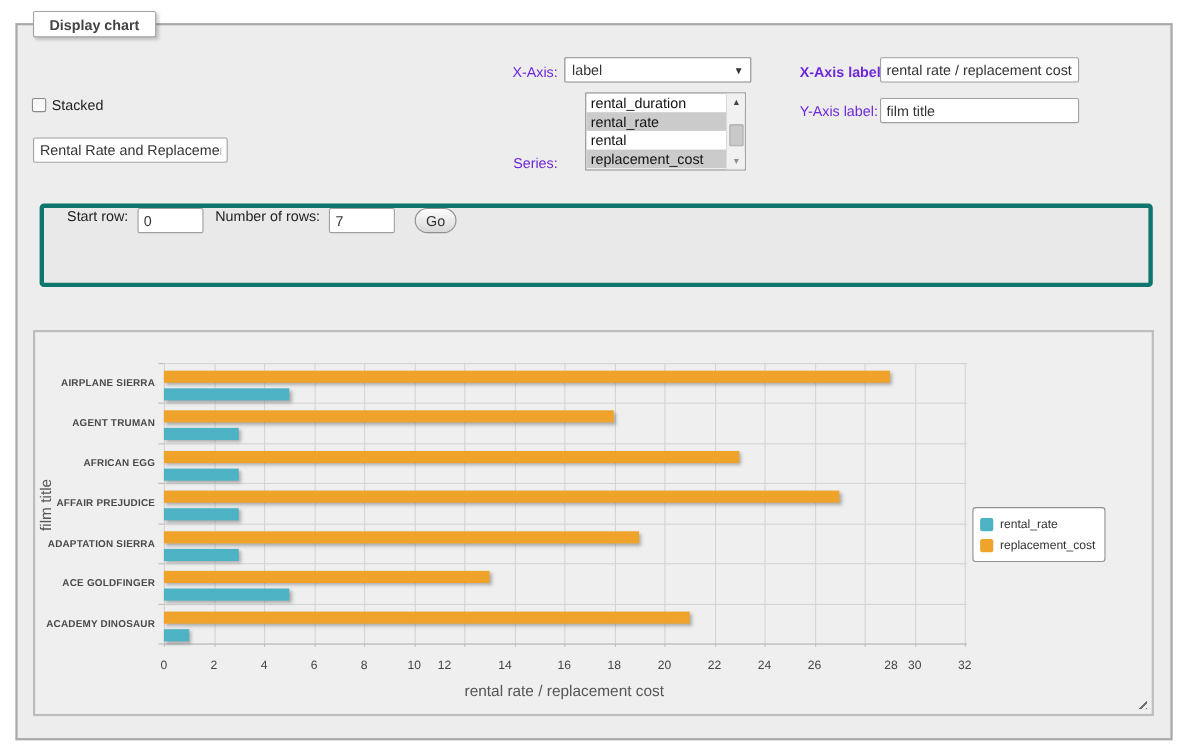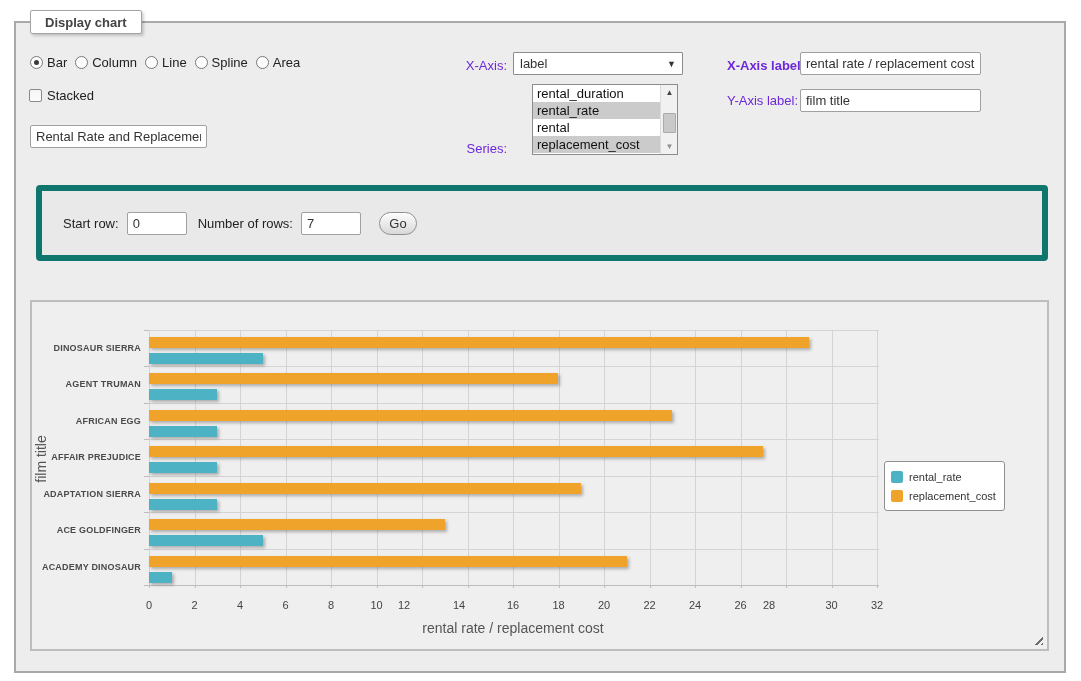--- a/index.html
+++ b/index.html
@@ -78,22 +78,22 @@
   .xaxis-lbl  { left: 430px; top: 35px;  width: 61px; }
   .series-lbl { left: 430px; top: 118px; width: 61px; }
   .xlab-lbl   { left: 711px; top: 35px; font-weight: bold; }
   .ylab-lbl   { left: 711px; top: 70px; }
   .x-input { position: absolute; left: 784px; top: 29px; width: 181px; }
   .y-input { position: absolute; left: 784px; top: 66px; width: 181px; }
 
   
   .row-panel {
     position: absolute; left: 20px; top: 162px; width: 1012px; height: 76px;
-    background: #e9e9e9; border: 6px solid #0f766e; border-radius: 4px;
-    display: flex; align-items: center; padding-left: 21px;
+    background: #e9e9e9; border: 4px solid #0f766e; border-radius: 4px;
+    display: flex; align-items: flex-start; padding-left: 21px;
   }
   .row-panel .gap-s { margin-left: 8px; }
   .row-panel .gap-m { margin-left: 11px; }
   .rp-input { width: 60px; }
   .go-btn {
     margin-left: 18px; width: 38px; height: 23px; border: 1px solid #8f8f8f;
     border-radius: 12px; background: linear-gradient(#fdfdfd, #d8d8d8);
     font-family: "Liberation Sans", sans-serif; font-size: 13px; color: #333;
     box-shadow: inset 0 1px 0 rgba(255,255,255,0.8);
   }
@@ -138,42 +138,20 @@
     background: repeating-linear-gradient(-45deg, #707070 0 1.5px, transparent 1.5px 4.2px);
     clip-path: polygon(100% 0, 100% 100%, 0 100%);
   }
 </style>
 </head>
 <body>
 
 <div class="fieldset">
   <div class="legend-box">Display chart</div>
 
-  <div class="radio-row" id="chart-type-radios">
-      <div class="radio-item">
-        <div class="radio checked"></div>
-        <div>Bar</div>
-      </div>
-      <div class="radio-item">
-        <div class="radio"></div>
-        <div>Column</div>
-      </div>
-      <div class="radio-item">
-        <div class="radio"></div>
-        <div>Line</div>
-      </div>
-      <div class="radio-item">
-        <div class="radio"></div>
-        <div>Spline</div>
-      </div>
-      <div class="radio-item">
-        <div class="radio"></div>
-        <div>Area</div>
-      </div>
-    </div>
 
   <div class="stacked-row">
     <span class="checkbox"></span>
     <span>Stacked</span>
   </div>
 
   <input class="text title-input" value="Rental Rate and Replacemer" style="">
 
   <span class="lbl ta-r xaxis-lbl">X-Axis:</span>
   <div class="select">
@@ -266,29 +244,29 @@
         <div class="tick-x" style="left: 617.5px; top: 283px;"></div>
         <div class="xtick-label" style="left: 597.5px; top: 297px;">22</div>
         <div class="gridline-v" style="left: 663px; top: 28px; height: 255px;"></div>
         <div class="tick-x" style="left: 663px; top: 283px;"></div>
         <div class="xtick-label" style="left: 643px; top: 297px;">24</div>
         <div class="gridline-v" style="left: 708.5px; top: 28px; height: 255px;"></div>
         <div class="tick-x" style="left: 708.5px; top: 283px;"></div>
         <div class="xtick-label" style="left: 688.5px; top: 297px;">26</div>
         <div class="gridline-v" style="left: 754px; top: 28px; height: 255px;"></div>
         <div class="tick-x" style="left: 754px; top: 283px;"></div>
-        <div class="xtick-label" style="left: 717px; top: 297px;">28</div>
+        <div class="xtick-label" style="left: 758px; top: 297px;">28</div>
         <div class="gridline-v" style="left: 799.5px; top: 28px; height: 255px;"></div>
         <div class="tick-x" style="left: 799.5px; top: 283px;"></div>
         <div class="xtick-label" style="left: 779.5px; top: 297px;">30</div>
         <div class="gridline-v" style="left: 845px; top: 28px; height: 255px;"></div>
         <div class="tick-x" style="left: 845px; top: 283px;"></div>
         <div class="xtick-label" style="left: 825px; top: 297px;">32</div>
         <div class="axis-line" style="left: 117px; top: 283px; width: 730px;"></div>
-        <div class="cat-label" style="top: 41px; width: 109px;">DINOSAUR SIERRA</div>
+        <div class="cat-label" style="top: 41px; width: 109px;">AIRPLANE SIERRA</div>
         <div class="bar" style="left: 117px; top: 35px; width: 659.5px; background: rgb(239, 163, 43);"></div>
         <div class="bar" style="left: 117px; top: 51px; width: 113.5px; background: rgb(77, 179, 196);"></div>
         <div class="cat-label" style="top: 77.4286px; width: 109px;">AGENT TRUMAN</div>
         <div class="bar" style="left: 117px; top: 71.4286px; width: 409.3px; background: rgb(239, 163, 43);"></div>
         <div class="bar" style="left: 117px; top: 87.4286px; width: 68px; background: rgb(77, 179, 196);"></div>
         <div class="cat-label" style="top: 113.857px; width: 109px;">AFRICAN EGG</div>
         <div class="bar" style="left: 117px; top: 107.857px; width: 523px; background: rgb(239, 163, 43);"></div>
         <div class="bar" style="left: 117px; top: 123.857px; width: 68px; background: rgb(77, 179, 196);"></div>
         <div class="cat-label" style="top: 150.286px; width: 109px;">AFFAIR PREJUDICE</div>
         <div class="bar" style="left: 117px; top: 144.286px; width: 614px; background: rgb(239, 163, 43);"></div>

